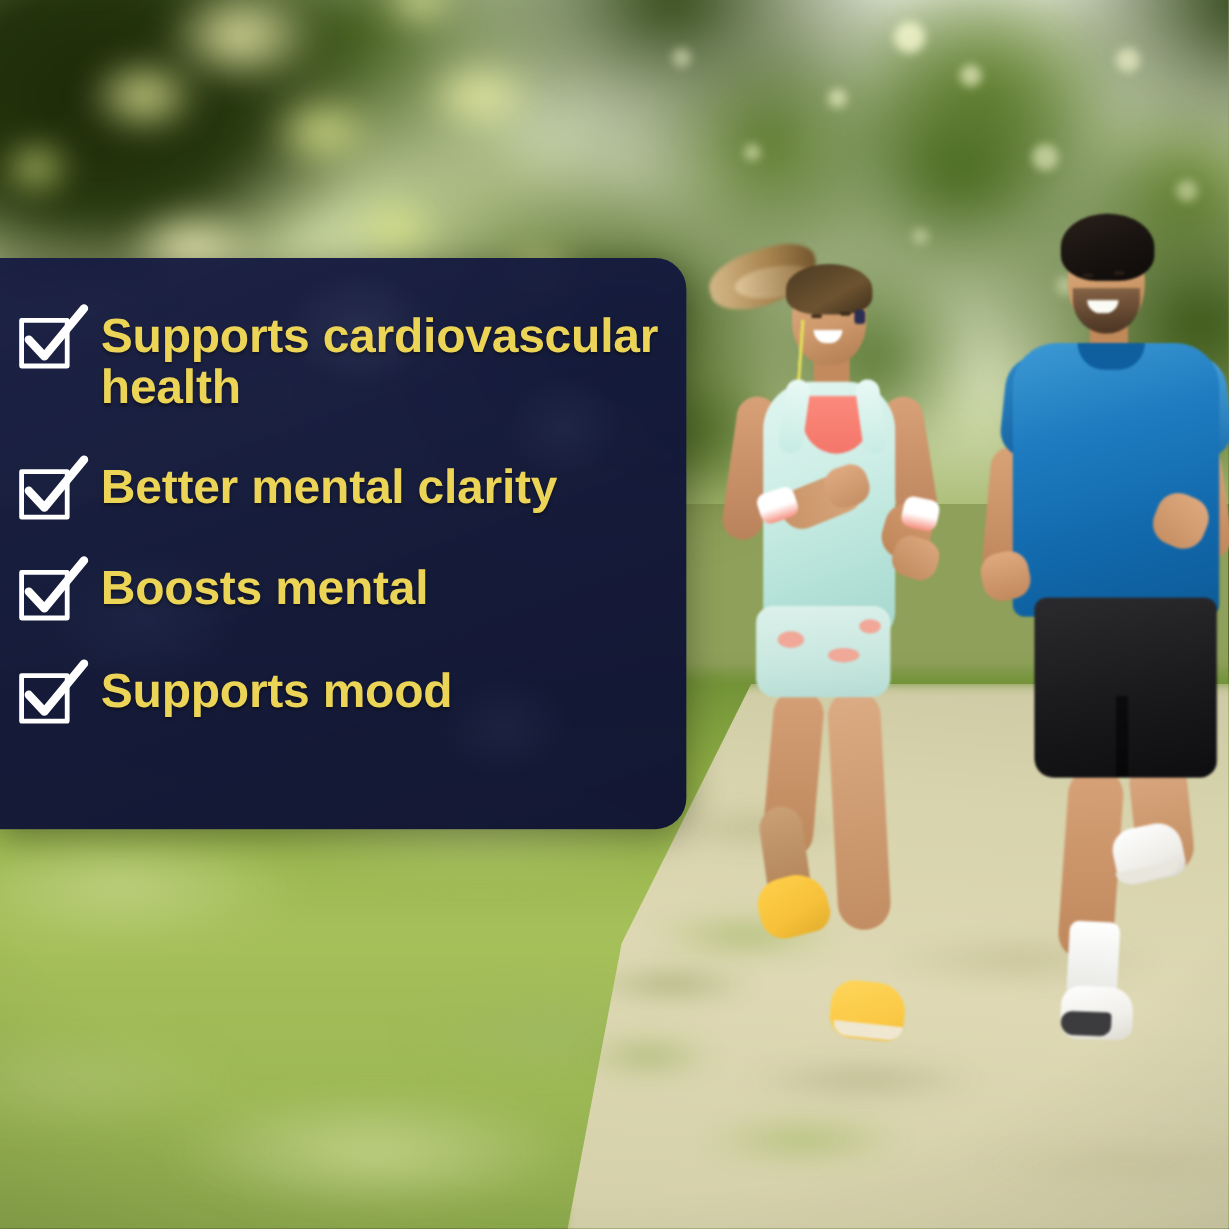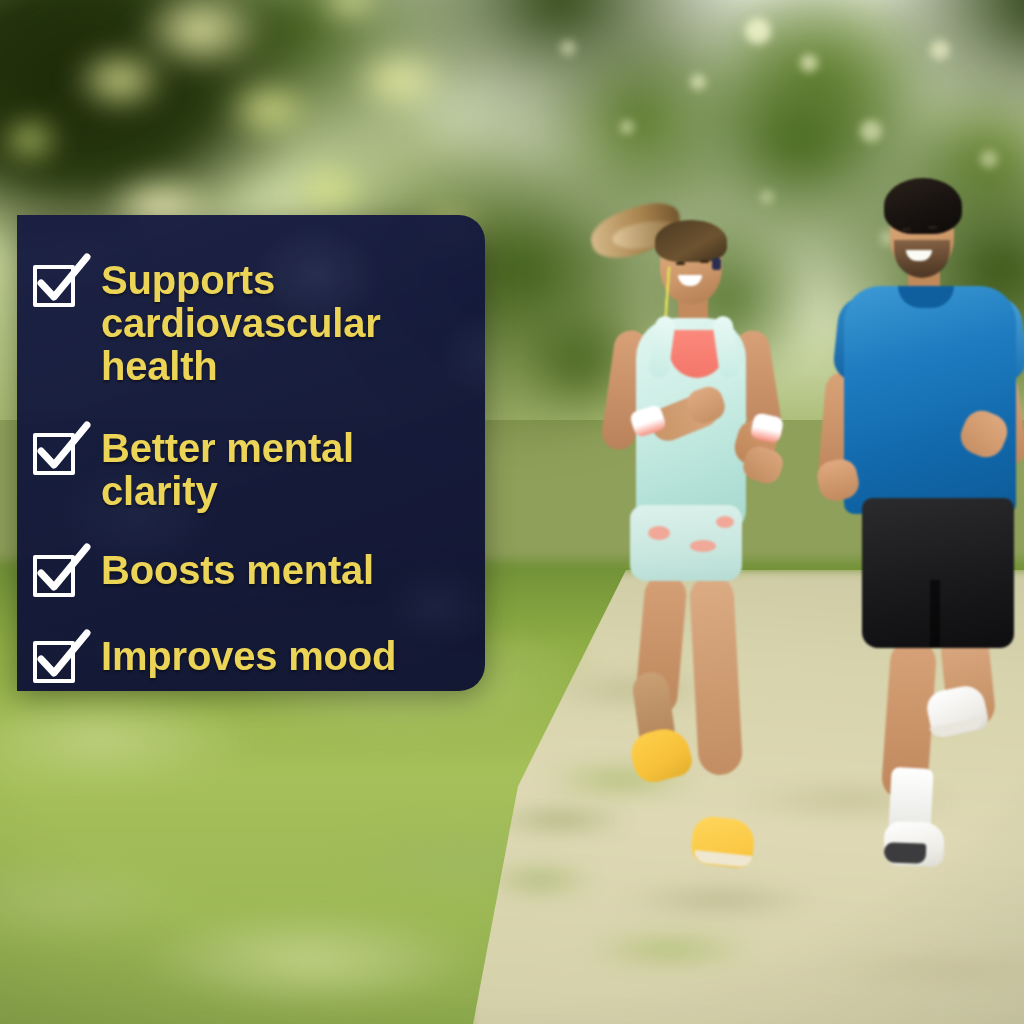--- a/index.html
+++ b/index.html
@@ -359,21 +359,21 @@
   .soft{filter:blur(1.1px);}
 
   
   .vignette{
     position:absolute;inset:0;pointer-events:none;
     background:radial-gradient(ellipse 110% 95% at 50% 45%, rgba(0,0,0,0) 55%, rgba(0,0,0,.22) 100%);
   }
 
   
   #panel{
-    position:absolute;left:17px;top:215px;width:468px;height:476px;
+    position:absolute;left:0;top:215px;width:572px;height:476px;
     background:linear-gradient(160deg, rgba(22,27,66,.955) 0%, rgba(18,23,58,.965) 45%, rgba(15,19,50,.975) 100%);
     border-radius:0 26px 26px 0;
     box-shadow:0 6px 28px rgba(0,0,0,.35);
     backdrop-filter:blur(3px);
     -webkit-backdrop-filter:blur(3px);
     overflow:hidden;
   }
   #panel::after{ 
     content:"";position:absolute;inset:0;pointer-events:none;
     background:
@@ -384,21 +384,21 @@
   }
 
   .list{position:relative;z-index:2;padding:44px 0 0 0;}
   .row{
     display:flex;align-items:flex-start;
     margin:0 0 0 0;
     padding:0 18px 0 16px;
   }
   .row + .row{margin-top:26px;}
   .row.r1{margin-top:0;}
-  .row.r2{margin-top:40px;justify-content:center;}
+  .row.r2{margin-top:40px;}
   .row.r3{margin-top:36px;}
   .row.r4{margin-top:38px;}
 
   .cbx{
     position:relative;
     flex:0 0 auto;
     width:42px;height:42px;
     margin-top:6px;margin-right:26px;
   }
   .cbx .box{
@@ -550,19 +550,19 @@
         <span class="row-text">Boosts mental</span>
       </div>
 
       <div class="row r4">
         <span class="cbx">
           <span class="box"></span>
           <svg width="64" height="60" viewBox="0 0 64 60" fill="none" aria-hidden="true">
             <path d="M10 30 L23 44 L56 4" stroke="#ffffff" stroke-width="7" stroke-linecap="round" stroke-linejoin="round"></path>
           </svg>
         </span>
-        <span class="row-text">Improves mood</span>
+        <span class="row-text">Supports mood</span>
       </div>
 
     </div>
   </div>
 
 </div>
 
 </body></html>

